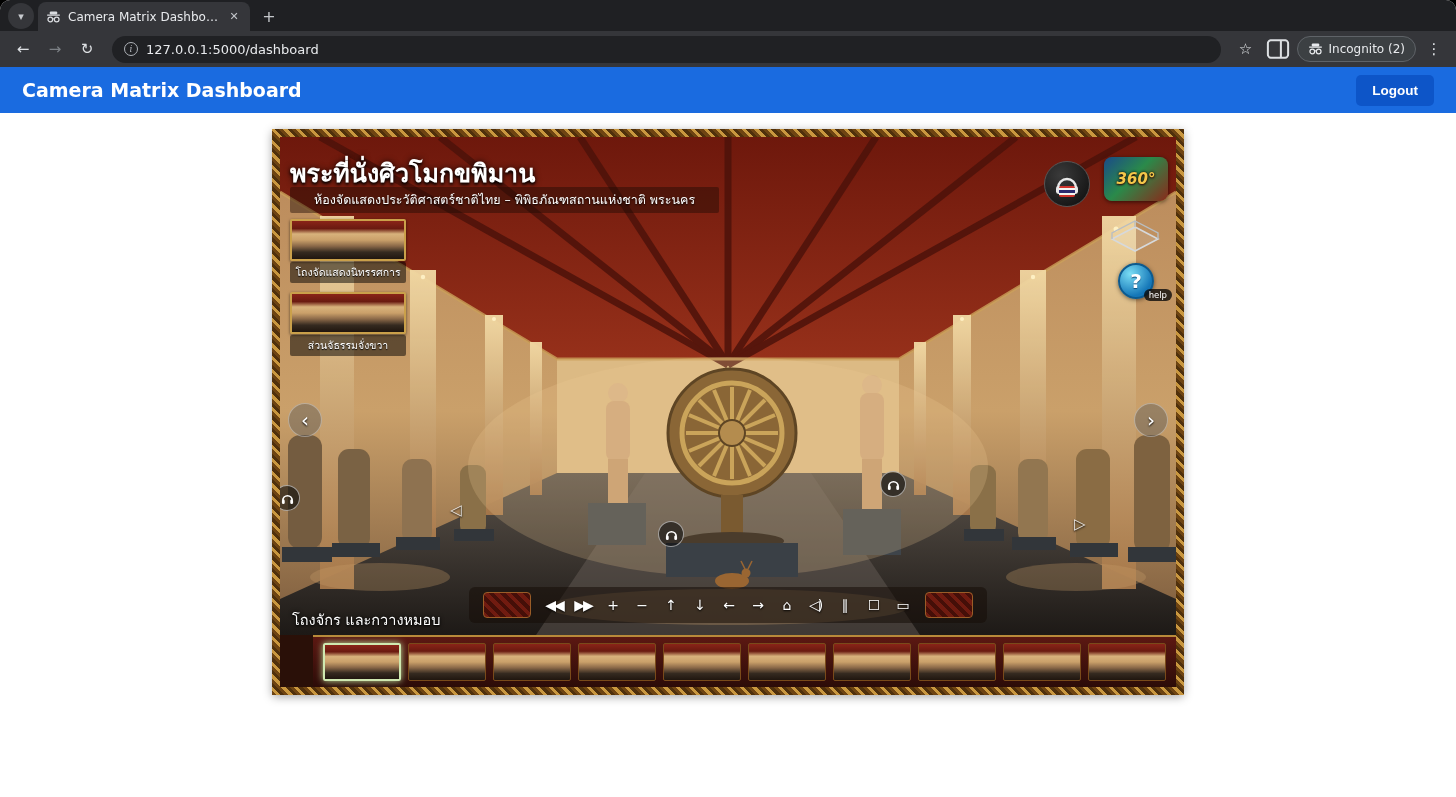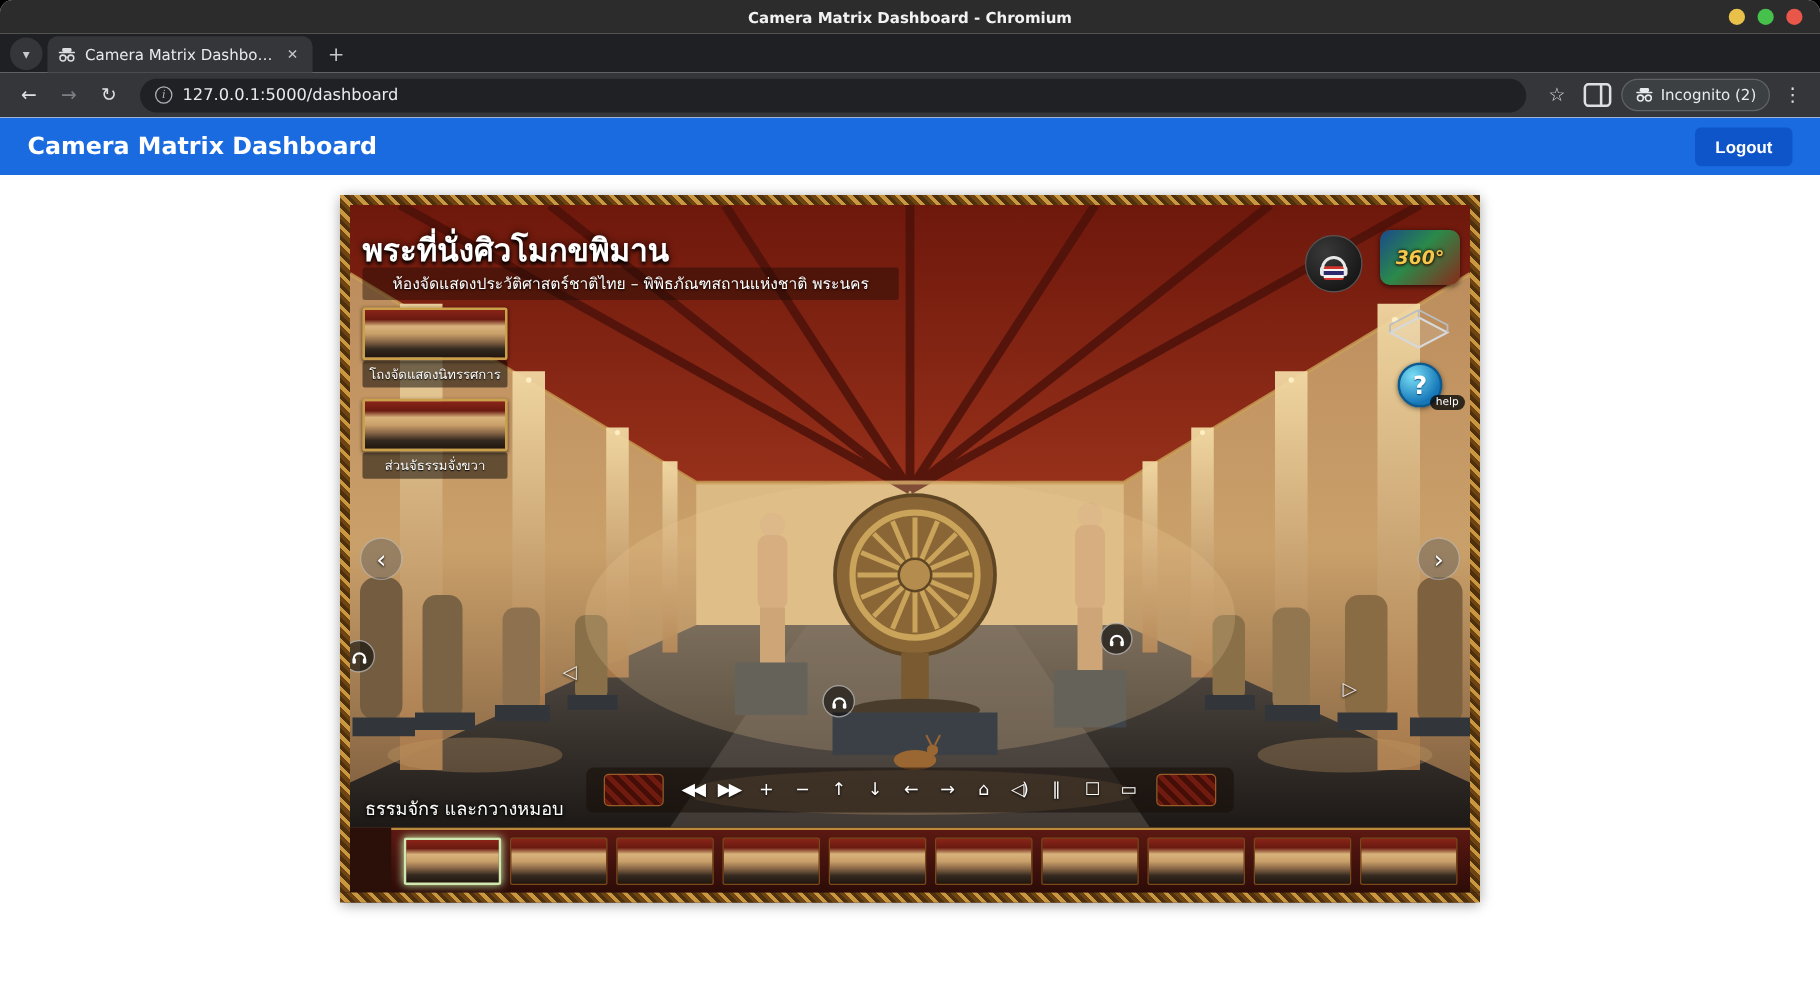--- a/index.html
+++ b/index.html
@@ -129,28 +129,20 @@
     background:
       radial-gradient(130% 90% at 50% -40%, #7a1f12 42%, rgba(0,0,0,0) 43%),
       linear-gradient(180deg,#8a2418 0%,#6a1a10 20%,#d8b27c 34%,#caa06a 50%,#8a6848 66%,#352a20 82%,#20160f 100%); }
   .thumb.selected { border:2px solid #cfe8b0; box-shadow:0 0 7px #bfe3a0; }
 </style>
 </head>
 <body>
 
 <div class="window">
 
-  <div class="titlebar">
-    <div class="wtitle">Camera Matrix Dashboard - Chromium</div>
-    <div class="traffic">
-      <div class="dot min"></div>
-      <div class="dot max"></div>
-      <div class="dot close"></div>
-    </div>
-  </div>
 
   <div class="tabstrip">
     <div class="tabsearch">▾</div>
     <div class="tab">
       <svg width="15" height="12" viewBox="0 0 16 12">
         <rect x="4" y="0" width="8" height="3.4" rx="1.2" fill="#dadce0"></rect>
         <rect x="1" y="3.2" width="14" height="1.4" rx="0.7" fill="#dadce0"></rect>
         <circle cx="4.6" cy="8.6" r="2.5" fill="none" stroke="#dadce0" stroke-width="1.3"></circle>
         <circle cx="11.4" cy="8.6" r="2.5" fill="none" stroke="#dadce0" stroke-width="1.3"></circle>
         <path d="M7 8.2 q1 -0.8 2 0" fill="none" stroke="#dadce0" stroke-width="1.1"></path>
@@ -389,21 +381,21 @@
           <span class="ctrl">↓</span>
           <span class="ctrl">←</span>
           <span class="ctrl">→</span>
           <span class="ctrl">⌂</span>
           <span class="ctrl">◁)</span>
           <span class="ctrl">∥</span>
           <span class="ctrl">☐</span>
           <span class="ctrl">▭</span>
         </div>
 
-        <div class="caption">ธรรมจักร และกวางหมอบ</div>
+        <div class="caption">โถงจักร และกวางหมอบ</div>
       </div>
 
       <div class="thumbstrip">
         <div class="thumb selected"></div>
         <div class="thumb"></div>
         <div class="thumb"></div>
         <div class="thumb"></div>
         <div class="thumb"></div>
         <div class="thumb"></div>
         <div class="thumb"></div>

